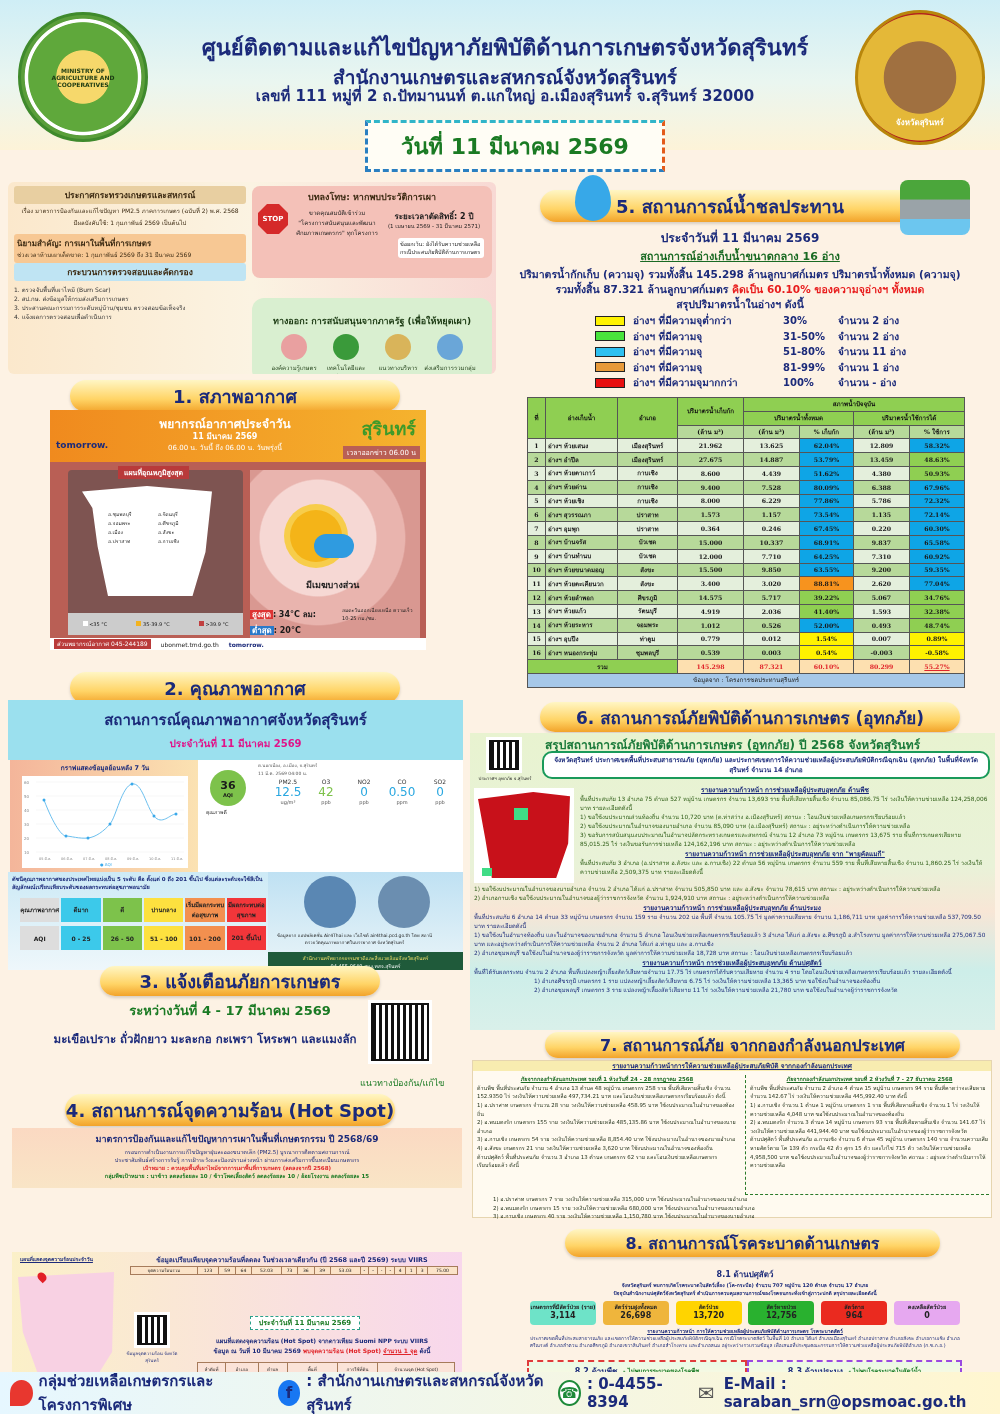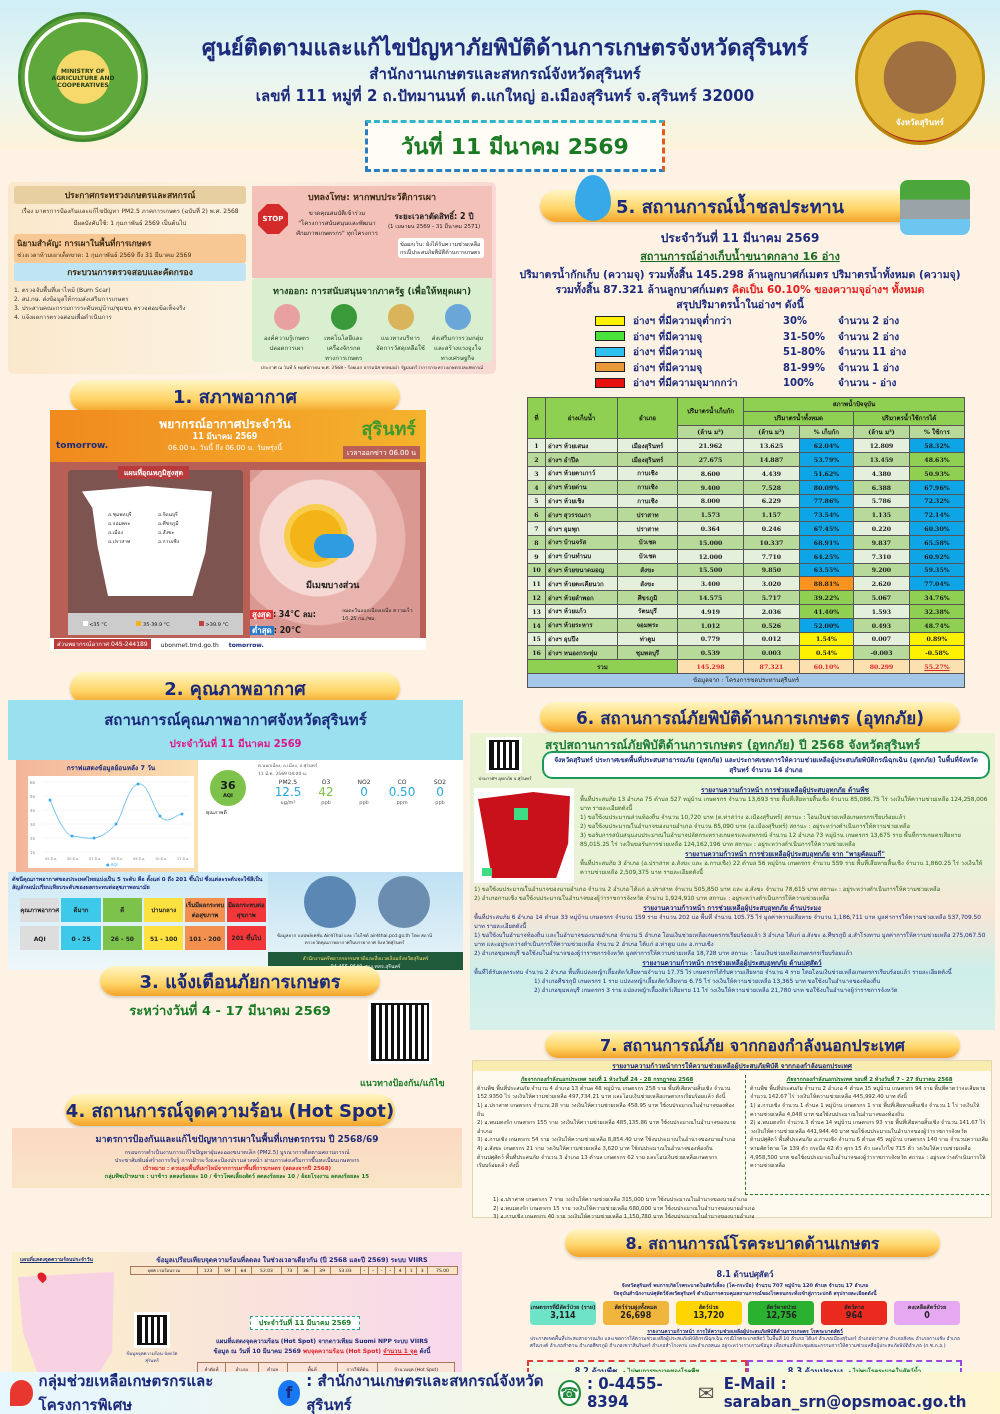--- a/index.html
+++ b/index.html
@@ -3,48 +3,48 @@
 <meta charset="utf-8">
 <style>
 *{box-sizing:border-box;margin:0;padding:0}
 body{width:1000px;height:1414px;overflow:hidden;font-family:"DejaVu Sans",sans-serif;background:#fdf2e4;position:relative;color:#1a1a1a}
 .abs{position:absolute}
 .header{left:0;top:0;width:1000px;height:150px;background:linear-gradient(180deg,#cfeef6 0%,#eaf6f0 55%,#fdf3d8 100%)}
 .logo{border-radius:50%;display:flex;align-items:center;justify-content:center;font-size:9px;text-align:center;color:#fff;font-weight:bold}
 .logo-left{left:18px;top:12px;width:130px;height:130px;background:radial-gradient(circle,#f6d86b 0 30%,#5fa83b 31% 62%,#fff 63% 66%,#5a9e3a 67%);border:3px solid #3f8a2c}
 .logo-right{left:855px;top:10px;width:130px;height:135px;background:radial-gradient(circle,#a07040 0 40%,#e4b838 41% 70%,#b32020 71% 74%,#f1c94a 75%);border:3px solid #b8860b}
 .h-title{left:160px;top:30px;width:690px;text-align:center;font-size:22px;font-weight:bold;color:#1b2a7a}
-.h-sub{left:160px;top:62px;width:690px;text-align:center;font-size:15px;font-weight:bold;color:#1b2a7a}
+.h-sub{left:160px;top:62px;width:690px;text-align:center;font-size:19px;font-weight:bold;color:#1b2a7a}
 .h-addr{left:160px;top:84px;width:690px;text-align:center;font-size:15px;font-weight:bold;color:#1b2a7a}
 .date-box{left:365px;top:120px;width:300px;height:52px;border:3px dashed #2a7fc1;border-right-color:#e35b1a;border-top-color:#31b5c9;display:flex;align-items:center;justify-content:center;font-size:22px;font-weight:bold;color:#1a7a23;background:#fffdf5}
 .sec-title{height:32px;border-radius:16px;background:linear-gradient(180deg,#fff6c4 0%,#ffd466 60%,#f2a32a 100%);display:flex;align-items:center;justify-content:center;font-weight:bold;color:#1b2a7a;font-size:18px;box-shadow:0 2px 3px rgba(0,0,0,.15)}
 .notice{left:8px;top:182px;width:488px;height:192px;background:linear-gradient(90deg,#fbe8cc 0%,#fbf3e2 50%,#f8d9d4 100%);border-radius:6px;overflow:hidden}
 .notice .l{position:absolute;left:6px;top:4px;width:232px;height:184px}
 .notice .r{position:absolute;left:244px;top:4px;width:240px;height:184px}
 .n-t{font-size:8.5px;font-weight:bold;color:#3c2a12;text-align:center;background:#e8cfa1;border-radius:3px;padding:2px}
 .n-s{font-size:6px;color:#3c2a12;text-align:center;margin-top:2px}
 .n-box{font-size:8px;font-weight:bold;margin-top:6px;padding:3px;background:#f7c894;border-radius:3px;color:#3c2a12}
 .n-steps{font-size:6px;color:#333;margin-top:4px;line-height:1.5}
-.pen{background:#f4c1b8;border-radius:1px;height:92px;padding:4px;position:relative}
+.pen{background:#f4c1b8;border-radius:8px;height:92px;padding:4px;position:relative}
 .pen .tt{font-size:9px;font-weight:bold;color:#3c2a12;text-align:center}
 .stop{position:absolute;left:6px;top:18px;width:30px;height:30px;background:#d52a2a;color:#fff;font-size:7px;font-weight:bold;display:flex;align-items:center;justify-content:center;clip-path:polygon(30% 0,70% 0,100% 30%,100% 70%,70% 100%,30% 100%,0 70%,0 30%)}
-.way{background:#d9efd0;border-radius:4px;height:84px;margin-top:0;padding:6px}
+.way{background:#d9efd0;border-radius:12px;height:84px;margin-top:20px;padding:16px}
 .way .tt{font-size:9px;font-weight:bold;color:#1b3a12;text-align:center}
 .way .items{display:flex;justify-content:space-around;margin-top:6px}
 .way .it{width:52px;font-size:6px;text-align:center;color:#1b3a12}
 .way .ic{width:26px;height:26px;border-radius:50%;margin:0 auto 3px}
 .weather{left:50px;top:410px;width:376px;height:240px;background:#b95f55;overflow:hidden}
 .w-top{height:52px;background:linear-gradient(90deg,#f08a1e,#f5b32e);position:relative}
 .w-map{position:absolute;left:18px;top:60px;width:175px;height:165px;background:#7e5451;border-radius:4px}
 .w-map .shape{position:absolute;left:14px;top:16px;width:130px;height:110px;background:#fff;clip-path:polygon(0 5%,50% 0,100% 5%,95% 60%,85% 100%,20% 100%,12% 55%,8% 20%)}
 .w-right{position:absolute;left:200px;top:60px;width:170px;height:170px;background:radial-gradient(circle at 40% 40%,#f6d8d4 0 40%,#e9b4ae 41% 60%,#d99891 61%)}
 .sun{position:absolute;left:40px;top:40px;width:52px;height:52px;border-radius:50%;background:#f4b418;box-shadow:0 0 0 6px #f7cd4b}
 .cloud{position:absolute;left:64px;top:64px;width:40px;height:24px;border-radius:14px;background:#2f9be0}
 .aq-head{left:8px;top:700px;width:455px;height:60px;background:#9be0ee}
-.aq-chart{left:16px;top:760px;width:188px;height:112px;background:linear-gradient(90deg,#f4b59a,#fbe2b2)}
+.aq-chart{left:10px;top:760px;width:188px;height:112px;background:linear-gradient(90deg,#f4b59a,#fbe2b2)}
 .aq-chart .inner{position:absolute;left:12px;top:16px;width:166px;height:92px;background:#fff}
 .aq-right{left:198px;top:760px;width:265px;height:112px;background:#fff}
 .aqi-circle{position:absolute;left:12px;top:10px;width:36px;height:36px;border-radius:50%;background:#7dc24b;display:flex;flex-direction:column;align-items:center;justify-content:center;font-weight:bold;font-size:11px;color:#1a1a1a}
 .poll{position:absolute;top:18px;width:40px;text-align:center}
 .poll .n{font-size:6px;color:#333}
 .poll .v{font-size:12px;color:#29a7e0}
 .poll .u{font-size:5px;color:#555}
 .aq-note{position:absolute;left:6px;top:52px;width:252px;height:58px;border:2px dashed #e2462a;border-radius:10px;background:linear-gradient(180deg,#ffe0ec,#fff);text-align:center;font-size:7px;font-weight:bold;padding-top:6px;line-height:1.5}
 .aq-scale{left:8px;top:872px;width:260px;height:98px;background:linear-gradient(180deg,#cdeaf6,#eef7fb)}
 .aq-photo{left:268px;top:872px;width:195px;height:98px;background:linear-gradient(180deg,#bfe1f3,#e9f4f8)}
@@ -287,25 +287,26 @@
   <div style="position:absolute;left:4px;top:60px;width:165px;font-size:4.5px;text-align:center">ข้อมูลจาก แอปพลิเคชั่น Air4Thai และ เว็บไซต์ air4thai.pcd.go.th โดย สถานีตรวจวัดคุณภาพอากาศในบรรยากาศ จังหวัดสุรินทร์</div>
   <div style="position:absolute;left:0;bottom:0;width:195px;height:18px;background:#1f5a3a;color:#f3e06a;font-size:5px;text-align:center;padding-top:2px">
       <div>สำนักงานทรัพยากรธรรมชาติและสิ่งแวดล้อมจังหวัดสุรินทร์</div>
       <div style="color:#fff">04 455 0640  สนง.ทสจ.สุรินทร์</div>
     </div>
 </div>
 
 <div class="abs sec-title" style="left:100px;top:966px;width:280px;height:30px">3. แจ้งเตือนภัยการเกษตร</div>
 <div class="abs warn-date">ระหว่างวันที่  4 - 17  มีนาคม 2569</div>
 <div class="abs warn-crops">
+    <div>มะเขือเปราะ ถั่วฝักยาว มะละกอ กะเพรา โหระพา และแมงลัก</div>
   </div>
 <div class="abs qr-wrap" style="left:368px;top:1000px">
     <div class="qr" style="width:58px;height:58px"></div>
   </div>
-<div class="abs" style="left:360px;top:1076px;font-size:9px;font-weight:bold;color:#1a7a23">แนวทางป้องกัน/แก้ไข</div>
+<div class="abs" style="left:360px;top:1076px;font-size:9px;font-weight:normal;color:#1a7a23">แนวทางป้องกัน/แก้ไข</div>
 
 <div class="abs sec-title" style="left:65px;top:1094px;width:330px">4. สถานการณ์จุดความร้อน (Hot Spot)</div>
 <div class="abs hs-top">
   <div style="font-size:9px;font-weight:bold;color:#1b2a7a;margin-top:4px">มาตรการป้องกันและแก้ไขปัญหาการเผาในพื้นที่เกษตรกรรม ปี 2568/69</div>
   <div style="font-size:5.5px;color:#1b2a7a;margin-top:2px">กรอบการดำเนินงานการแก้ไขปัญหาฝุ่นละอองขนาดเล็ก (PM2.5) บูรณาการติดตามสถานการณ์</div>
   <div style="font-size:5.5px;color:#1b2a7a">ประชาสัมพันธ์สร้างการรับรู้ การเฝ้าระวังและป้องปรามล่วงหน้า ผ่านการส่งเสริมการขึ้นทะเบียนเกษตรกร</div>
   <div style="font-size:5.5px;color:#e0252a;font-weight:bold">เป้าหมาย : ควบคุมพื้นที่เผาไหม้จากการเผาพื้นที่การเกษตร (ลดลงจากปี 2568)</div>
   <div style="font-size:5.5px;color:#1a7a23;font-weight:bold">กลุ่มพืชเป้าหมาย : นาข้าว ลดลงร้อยละ 10 / ข้าวโพดเลี้ยงสัตว์ ลดลงร้อยละ 10 / อ้อยโรงงาน ลดลงร้อยละ 15</div>
 </div>
 <div class="abs hs-body">

